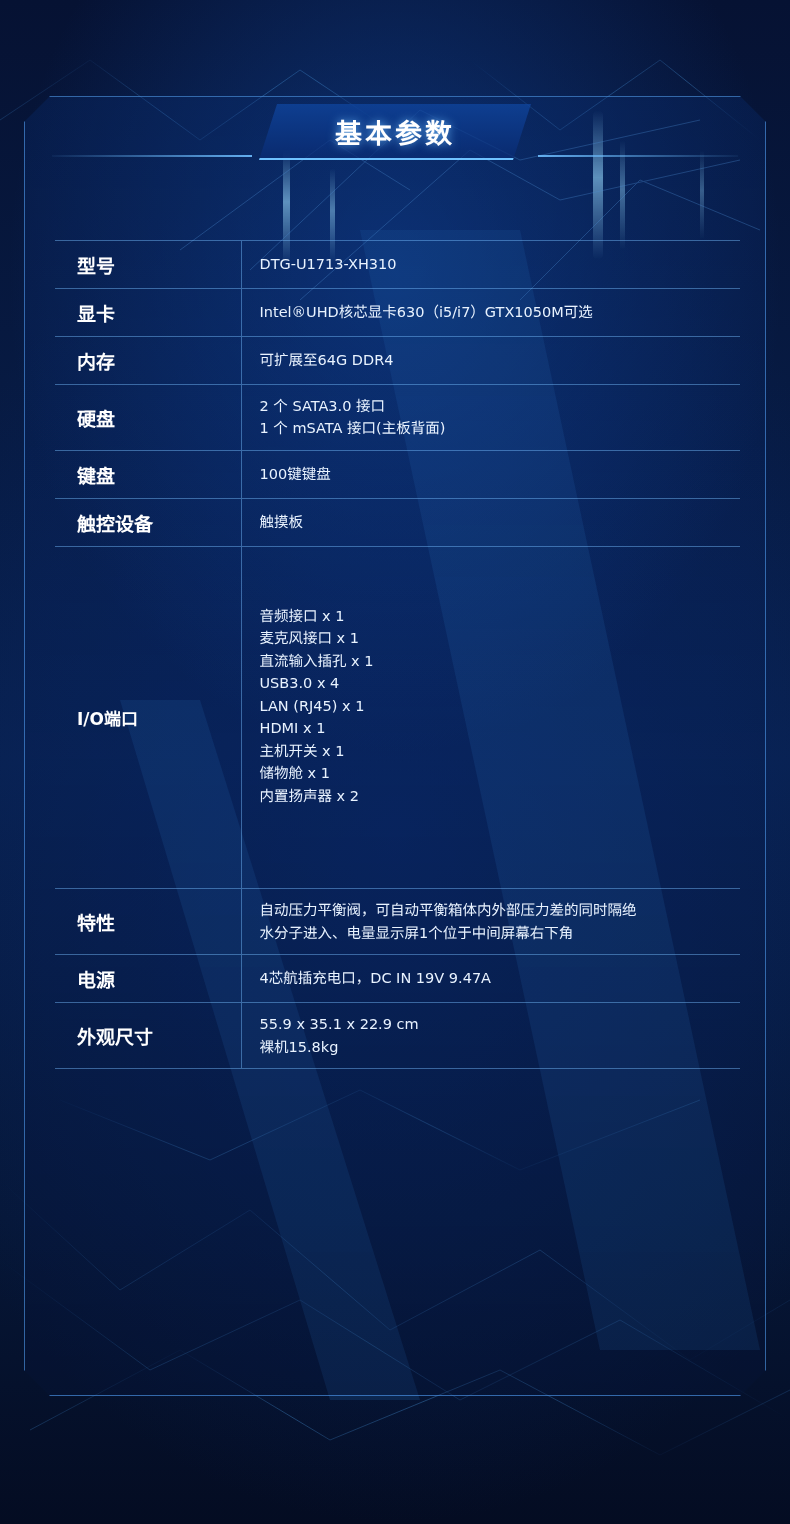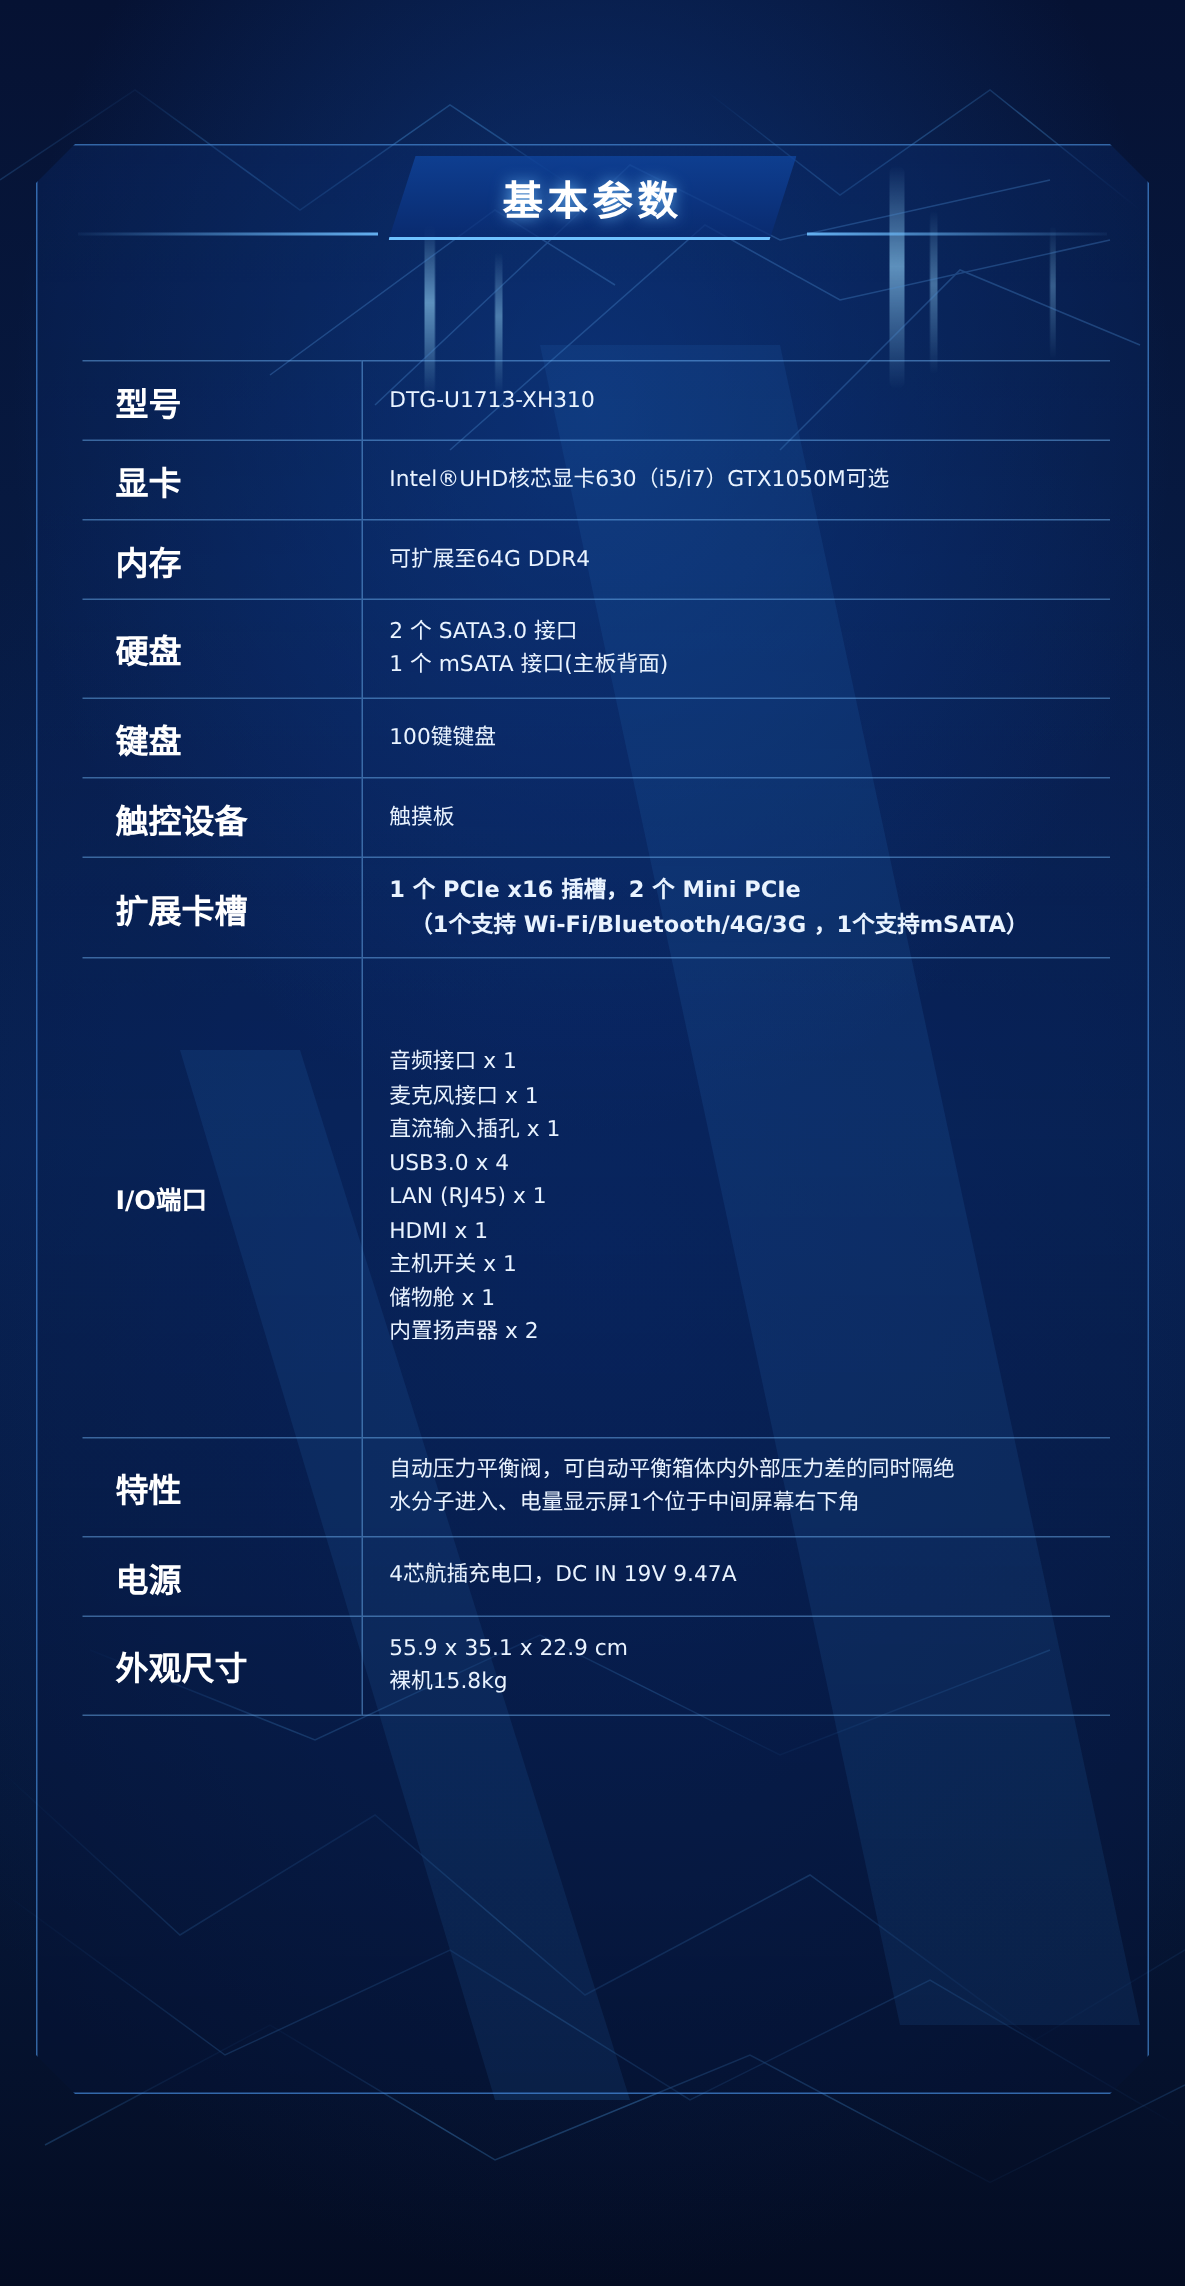--- a/index.html
+++ b/index.html
@@ -102,40 +102,40 @@
   .spec-table tr:first-child {
     border-top: 1px solid rgba(120,190,255,0.45);
   }
   .spec-table td {
     vertical-align: middle;
     padding: 0;
   }
   td.label {
     width: 186px;
     color: #ffffff;
-    font-size: 22px;
+    font-size: 19px;
     font-weight: bold;
     padding: 10px 0 10px 22px;
     border-right: 1px solid rgba(120,190,255,0.45);
     box-sizing: border-box;
     white-space: nowrap;
   }
   td.value {
     color: #e9f3ff;
     font-size: 14.5px;
     line-height: 1.55;
     padding: 10px 10px 10px 18px;
     box-sizing: border-box;
   }
   td.value.bold { font-weight: bold; font-size: 15px; }
   td.value .line { display: block; white-space: pre; }
   td.value .line.indent { padding-left: 14px; }
 
   .row-io td.label { font-size: 17px; }
-  .row-io td.value { padding-top: 58px; padding-bottom: 58px; }
+  .row-io td.value { padding-top: 58px; padding-bottom: 81px; }
 
   .cn { font-family: "DejaVu Sans", "Liberation Sans", sans-serif; }
 </style>
 </head>
 <body>
 
 <div class="page">
 
   <div class="bg-deco">
     <svg width="790" height="1524" viewBox="0 0 790 1524" xmlns="http://www.w3.org/2000/svg">
@@ -222,27 +222,20 @@
           <td class="value cn">
             <span class="line">100键键盘</span>
           </td>
         </tr>
         <tr>
           <td class="label cn">触控设备</td>
           <td class="value cn">
             <span class="line">触摸板</span>
           </td>
         </tr>
-        <tr>
-          <td class="label cn">扩展卡槽</td>
-          <td class="value cn bold">
-            <span class="line">1 个 PCIe x16 插槽，2 个 Mini PCIe</span>
-            <span class="line indent">（1个支持 Wi-Fi/Bluetooth/4G/3G ，1个支持mSATA）</span>
-          </td>
-        </tr>
         <tr class="row-io">
           <td class="label cn">I/O端口</td>
           <td class="value cn">
             <span class="line">音频接口 x 1</span>
             <span class="line">麦克风接口 x 1</span>
             <span class="line">直流输入插孔 x 1</span>
             <span class="line">USB3.0 x 4</span>
             <span class="line">LAN (RJ45) x 1</span>
             <span class="line">HDMI x 1</span>
             <span class="line">主机开关 x 1</span>

